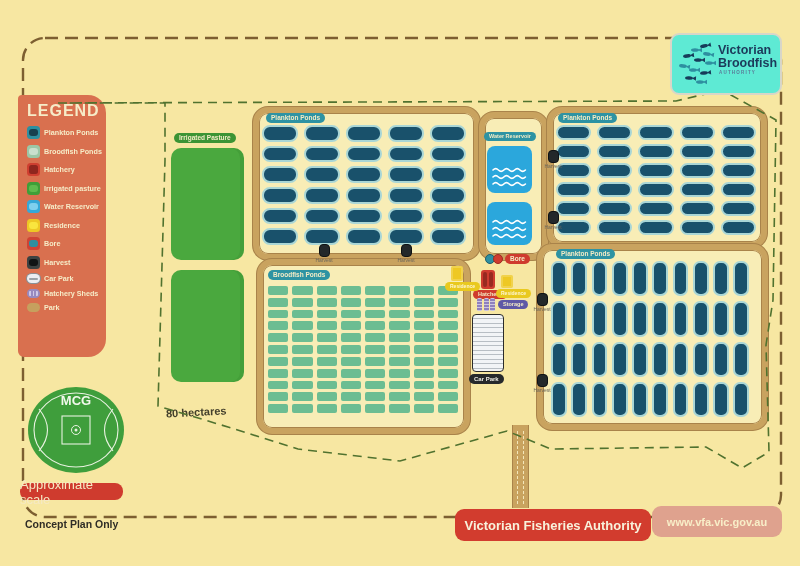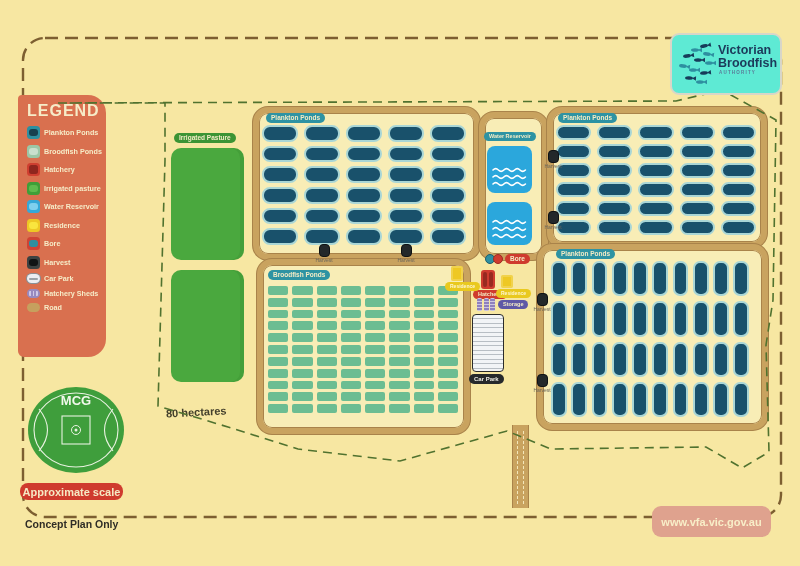--- a/index.html
+++ b/index.html
@@ -44,28 +44,28 @@
   .icon-carpark .inner{width:9px;height:2px;background:#9aa2a8;border-radius:1px}
   .icon-storage{background:#988ac0;border-radius:5px;height:9px}
   .icon-storage .inner{width:9px;height:5px;border-radius:1px;
     background:repeating-linear-gradient(90deg,#cfc8e6 0 1.5px,transparent 1.5px 3.5px)}
   .icon-road{background:#c6a05e;border-radius:5px;height:9px}
 
   
   #mcg{position:absolute;left:24px;top:384px;z-index:2;}
   #approx-scale{position:absolute;left:20px;top:483px;width:103px;height:17px;background:#cf3b2e;
     border-radius:8px;display:flex;align-items:center;justify-content:center;z-index:2;}
-  #approx-scale span{color:#f5e9c4;font-weight:bold;font-size:11px;}
+  #approx-scale span{color:#f5e9c4;font-weight:normal;font-size:13px;}
   #concept-note{position:absolute;left:25px;top:518px;font-size:10.5px;font-weight:bold;color:#2f2d26;z-index:2;}
 
   
   #org-box{position:absolute;left:455px;top:509px;width:196px;height:32px;background:#d23c2e;border-radius:9px;
     display:flex;align-items:center;justify-content:center;z-index:10;}
   #org-box span{color:#f8f2dc;font-weight:bold;font-size:13px;white-space:nowrap;}
-  #url-box{position:absolute;left:652px;top:506px;width:119px;height:31px;background:#dfa28e;border-radius:9px;
+  #url-box{position:absolute;left:652px;top:506px;width:130px;height:31px;background:#dfa28e;border-radius:9px;
     display:flex;align-items:center;justify-content:center;z-index:9;}
   #url-box span{color:#f8eec8;font-weight:bold;font-size:11px;white-space:nowrap;}
 
   
   .psec{position:absolute;background:#f8edb6;border:6px solid #c9a35f;border-radius:15px;
     box-shadow:0 0 0 1px #a9834a, inset 0 0 0 1px #a9834a;z-index:2;}
   #sec-plankton-tl{left:253px;top:107px;width:227px;height:153px;}
   #sec-reservoir{left:479px;top:112px;width:69px;height:148px;}
   #sec-plankton-tr{left:547px;top:107px;width:220px;height:141px;}
   #sec-plankton-br{left:537px;top:244px;width:231px;height:186px;}
@@ -257,40 +257,43 @@
 
     <div class="legend-item">
       <span class="legend-icon icon-storage">
             <span class="inner"></span>
           </span>
       <span class="legend-label">Hatchery Sheds</span>
     </div>
 
     <div class="legend-item">
       <span class="legend-icon icon-road"></span>
-      <span class="legend-label">Road</span>
+      <span class="legend-label">Park</span>
     </div>
   </div>
   </div>
 
   <svg id="mcg" width="104" height="92" viewBox="0 0 104 92">
     <ellipse cx="52" cy="46" rx="48" ry="43" fill="#3f9e3c"></ellipse>
     <ellipse cx="52" cy="46" rx="42" ry="37" fill="none" stroke="#e8f2e0" stroke-width="1.1"></ellipse>
     <rect x="38" y="32" width="28" height="28" fill="none" stroke="#e8f2e0" stroke-width="1.1"></rect>
     <circle cx="52" cy="46" r="4.5" fill="none" stroke="#e8f2e0" stroke-width="1"></circle>
     <circle cx="52" cy="46" r="1.5" fill="#e8f2e0"></circle>
     <path d="M15 25 Q32 46 15 67" fill="none" stroke="#e8f2e0" stroke-width="1.1"></path>
     <path d="M89 25 Q72 46 89 67" fill="none" stroke="#e8f2e0" stroke-width="1.1"></path>
     <text x="52" y="21" text-anchor="middle" font-size="13" font-weight="bold" fill="#f2f8ec">MCG</text>
   </svg>
   <div id="approx-scale">
     <span>Approximate scale</span>
   </div>
   <div id="concept-note">Concept Plan Only</div>
 
+  <div id="org-box">
+    <span>Victorian Fisheries Authority</span>
+  </div>
   <div id="url-box">
     <span>www.vfa.vic.gov.au</span>
   </div>
 
   <div id="sec-plankton-tl" class="psec"></div>
   <div id="sec-reservoir" class="psec"></div>
   <div id="sec-plankton-tr" class="psec"></div>
   <div id="sec-plankton-br" class="psec"></div>
   <div id="sec-broodfish" class="psec"></div>
   <div id="road-s"></div>

